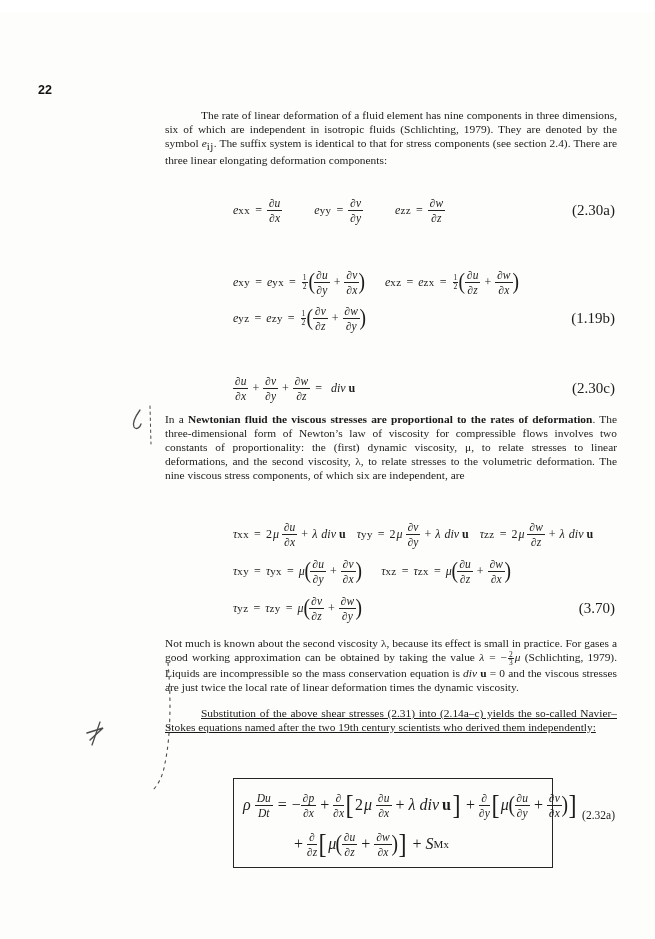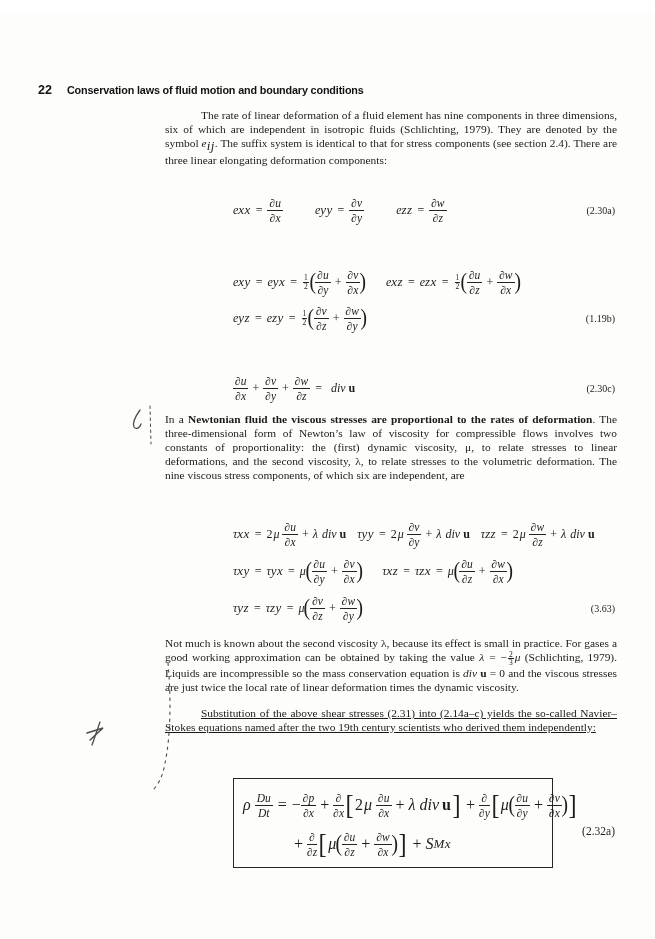--- a/index.html
+++ b/index.html
@@ -15,56 +15,55 @@
   .gr{font-style:italic;}
   .divv{font-style:italic;margin:0 3px 0 4px;}
   .bu{font-weight:700;font-style:normal;}
   
   .eq{position:absolute;left:165px;width:452px;font-size:12px;color:#1c1c1c;}
   .eqrow{position:relative;display:flex;align-items:center;padding-left:68px;}
   .g32{column-gap:32px;}.g20{column-gap:20px;}.g10{column-gap:11px;}
   .h36{height:36px;}.h38{height:38px;}
   .trm{display:flex;align-items:center;}
   .v{font-style:italic;}
-  sub{font-size:13px;font-style:italic;vertical-align:-3px;letter-spacing:.4px;}
+  sub{font-size:11px;vertical-align:-3px;letter-spacing:.4px;}
   .rel{margin:0 5px;font-style:normal;}
   .op{margin:0 4px;font-style:normal;}
   .frac{display:inline-block;vertical-align:middle;text-align:center;font-style:italic;
         font-size:11.5px;line-height:12px;}
   .frac .fn{display:block;border-bottom:1px solid #222;padding:0 2px 1px;}
   .frac .fd{display:block;padding-top:1px;}
   .sfrac{display:inline-block;vertical-align:middle;text-align:center;font-size:7.5px;
          line-height:7px;font-style:normal;margin:0 1px;}
   .sfrac .fn{display:block;border-bottom:1px solid #222;padding:0 1px 0.5px;}
   .sfrac .fd{display:block;}
   .bigp{font-size:23px;line-height:0;vertical-align:middle;display:inline-block;
         transform:scaleX(.85);font-weight:400;margin:0 -1px;}
   .bigb{font-size:27px;line-height:0;vertical-align:middle;display:inline-block;
         transform:scaleX(.9);font-weight:300;margin:0 1px;}
   .eqnum{position:absolute;right:2px;top:50%;transform:translateY(-50%);
-         font-size:10px;font-style:normal;}
+         font-size:15px;font-style:normal;}
   .coefnum{font-style:normal;margin-right:1px;}
   
   .eq232{position:absolute;left:165px;top:766px;width:452px;height:90px;}
   .eqbox{position:absolute;left:68px;top:0;width:318px;height:88px;border:1.4px solid #262626;}
   .boxl1{position:absolute;left:9px;top:5px;height:42px;display:flex;align-items:center;}
   .boxl2{position:absolute;left:56px;top:47px;height:36px;display:flex;align-items:center;}
-  .eqnum232{position:absolute;right:2px;top:53px;transform:translateY(-50%);font-size:11.5px;}
+  .eqnum232{position:absolute;right:2px;top:37px;transform:translateY(-50%);font-size:11.5px;}
   .pencil{position:absolute;}
   .pencil path,.pencil line{fill:none;stroke:#4c4c4c;stroke-linecap:round;}
   .bottombar{position:absolute;left:0;bottom:0;width:655px;height:8px;background:#f0f0ee;}
 </style>
 </head>
 <body>
 
 <div class="page">
 
   <div class="runhead">
     <span class="pageno">22</span>
-    <span class="chtitle">Conservation laws of fluid motion and boundary conditions</span>
   </div>
 
   <div class="para ind" style="top:96px;"><span>The rate of linear deformation of a fluid element has nine components in three dimensions, six of which are independent in isotropic fluids (Schlichting, 1979). They are denoted by the symbol </span><span class="v">e</span><sub>ij</sub><span>. The suffix system is identical to that for stress components (see section 2.4). There are three linear elongating deformation components:</span></div>
 
   <div class="eq" style="top:180px;">
     <div class="eqrow g32 h36">
       <span class="trm">
           <span class="v">e</span>
           <sub>xx</sub>
           <span class="rel">=</span>
@@ -272,21 +271,21 @@
             <span class="fn">∂v</span>
             <span class="fd">∂z</span>
           </span>
           <span class="op">+</span>
           <span class="frac">
             <span class="fn">∂w</span>
             <span class="fd">∂y</span>
           </span>
           <span class="bigp">)</span>
         </span>
-      <span class="eqnum">(3.63)</span>
+      <span class="eqnum">(3.70)</span>
     </div>
   </div>
 
   <div class="para" style="top:624px;"><span>Not much is known about the second viscosity λ, because its effect is small in practice. For gases a good working approximation can be obtained by taking the value </span><span class="gr">λ</span><span class="rel">=</span><span>−</span><span class="sfrac"><span class="fn">2</span><span class="fd">3</span></span><span class="gr">μ</span><span> (Schlichting, 1979). Liquids are incompressible so the mass conservation equation is </span><span class="gr">div</span>&nbsp;<span class="bu">u</span><span> = 0 and the viscous stresses are just twice the local rate of linear deformation times the dynamic viscosity.</span></div>
 
   <div class="para ind" style="top:694px;text-decoration:underline;">Substitution of the above shear stresses (2.31) into (2.14a–c) yields the so-called Navier–Stokes equations named after the two 19th century scientists who derived them independently:</div>
 
   <div class="eq232">
     <div class="eqbox">
       <div class="boxl1"><span class="gr">ρ</span>&nbsp;<span class="frac">

